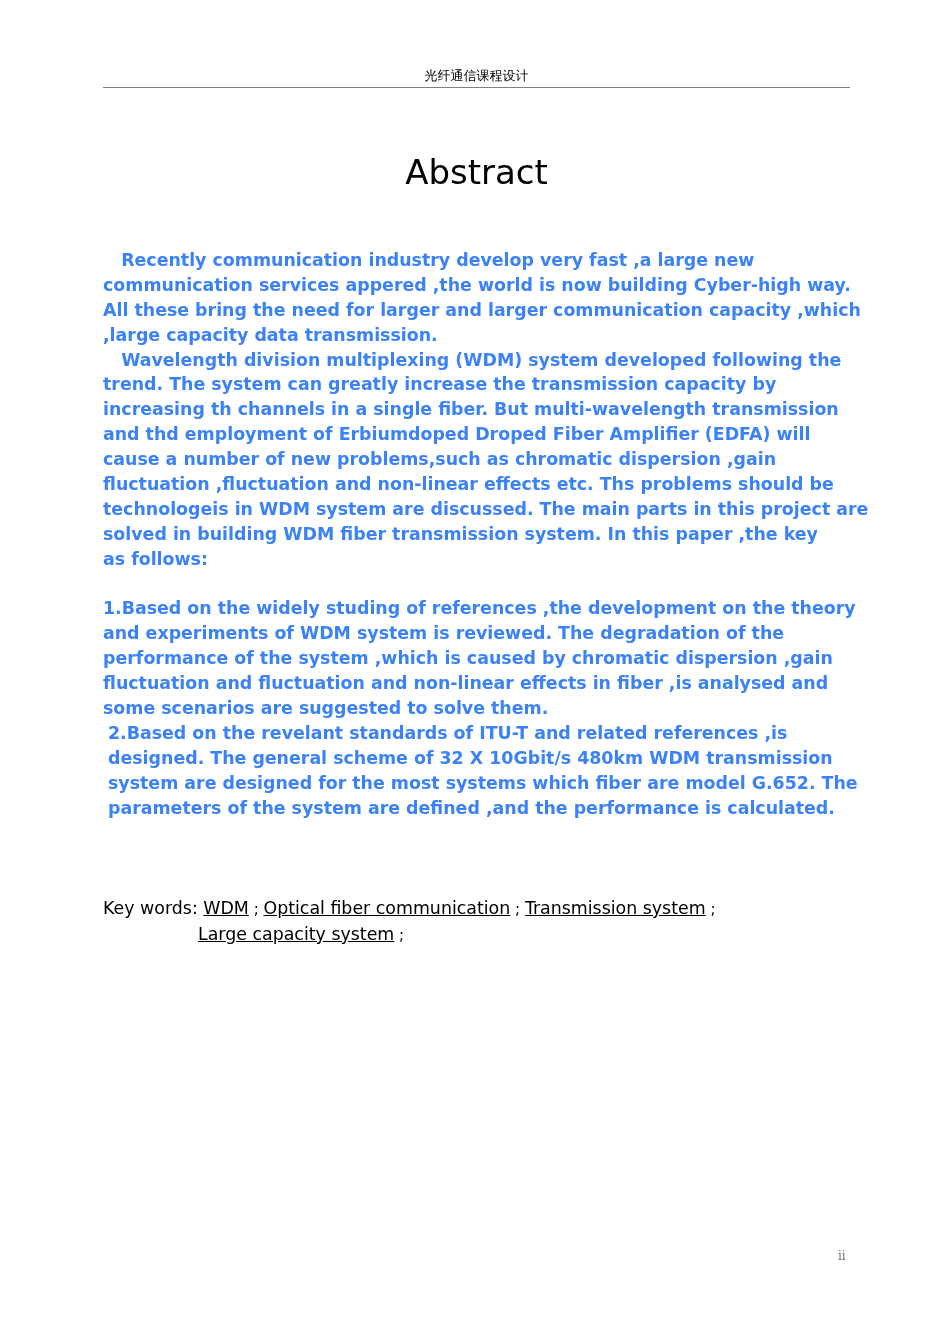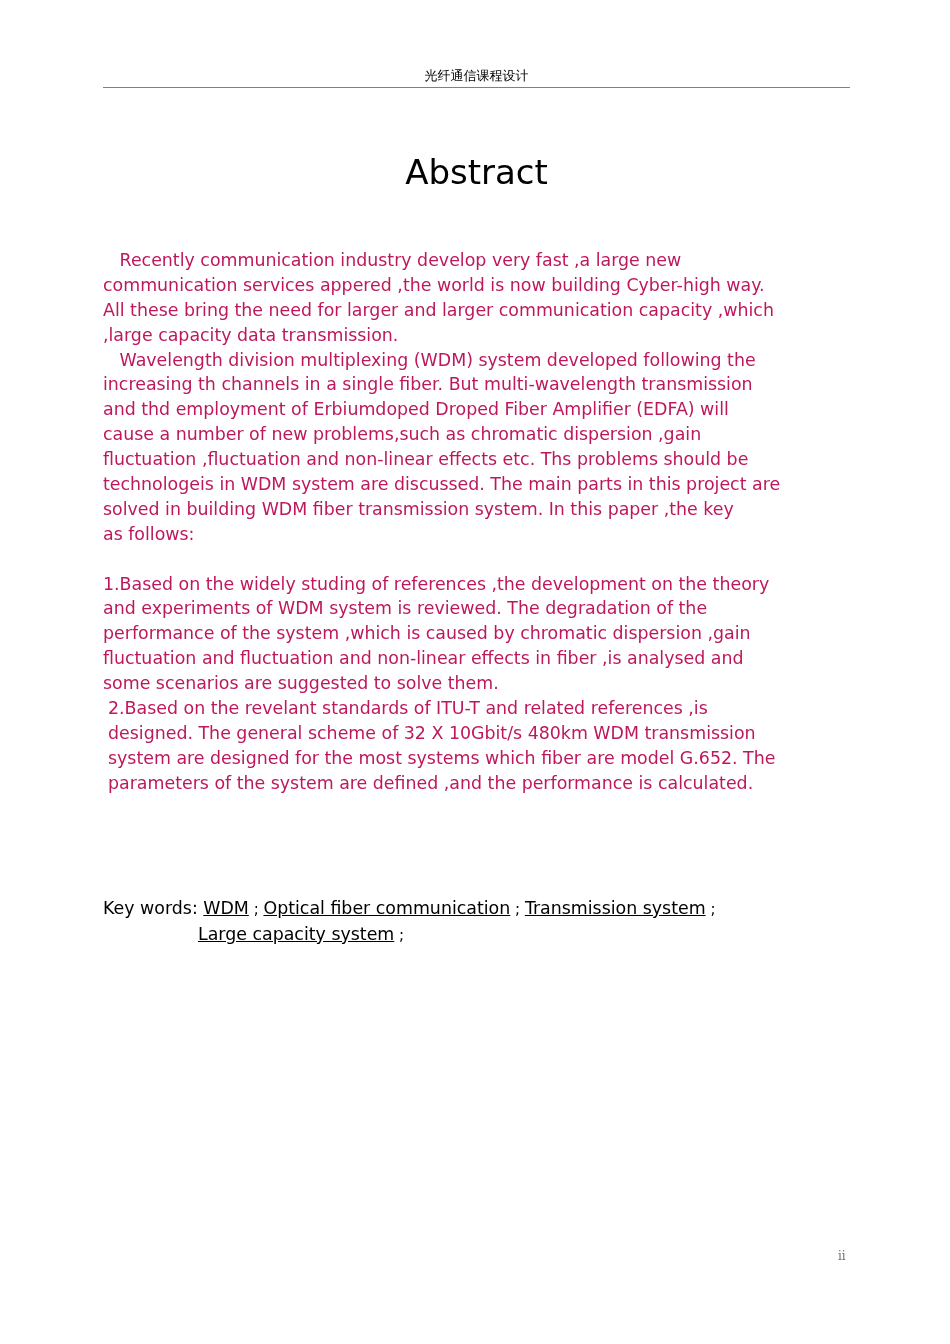--- a/index.html
+++ b/index.html
@@ -15,21 +15,21 @@
       border-top: 1px solid #808080;
     }
     .title {
       position: absolute; left: 103px; top: 150px; width: 747px;
       text-align: center; font-family: "DejaVu Sans", sans-serif;
       font-size: 34px; color: #000; line-height: 44px;
     }
     .body {
       position: absolute; left: 103px; top: 248px; width: 760px;
       font-family: "DejaVu Sans", sans-serif; font-size: 17.4px;
-      line-height: 24.9px; color: #be185d;
+      line-height: 24.9px; color: #3b82f6; font-weight: bold;
     }
     .line { white-space: pre; display: block; height: 24.9px; }
     .indent2 { padding-left: 5px; }
     .blank { height: 24.9px; display: block; }
     .keywords {
       position: absolute; left: 103px; top: 896px; width: 760px;
       font-family: "DejaVu Sans", sans-serif; font-size: 17.4px;
       line-height: 24.9px; color: #000;
     }
     .kw-label { font-weight: normal; }
@@ -52,20 +52,21 @@
 
   <div class="body">
     <div>
       <span class="line">   Recently communication industry develop very fast ,a large new</span>
       <span class="line">communication services appered ,the world is now building Cyber-high way.</span>
       <span class="line">All these bring the need for larger and larger communication capacity ,which</span>
       <span class="line">,large capacity data transmission.</span>
     </div>
     <div>
       <span class="line">   Wavelength division multiplexing (WDM) system developed following the</span>
+      <span class="line">trend. The system can greatly increase the transmission capacity by</span>
       <span class="line">increasing th channels in a single fiber. But multi-wavelength transmission</span>
       <span class="line">and thd employment of Erbiumdoped Droped Fiber Amplifier (EDFA) will</span>
       <span class="line">cause a number of new problems,such as chromatic dispersion ,gain</span>
       <span class="line">fluctuation ,fluctuation and non-linear effects etc. Ths problems should be</span>
       <span class="line">technologeis in WDM system are discussed. The main parts in this project are</span>
       <span class="line">solved in building WDM fiber transmission system. In this paper ,the key</span>
       <span class="line">as follows:</span>
     </div>
     <span class="blank"></span>
     <div>

